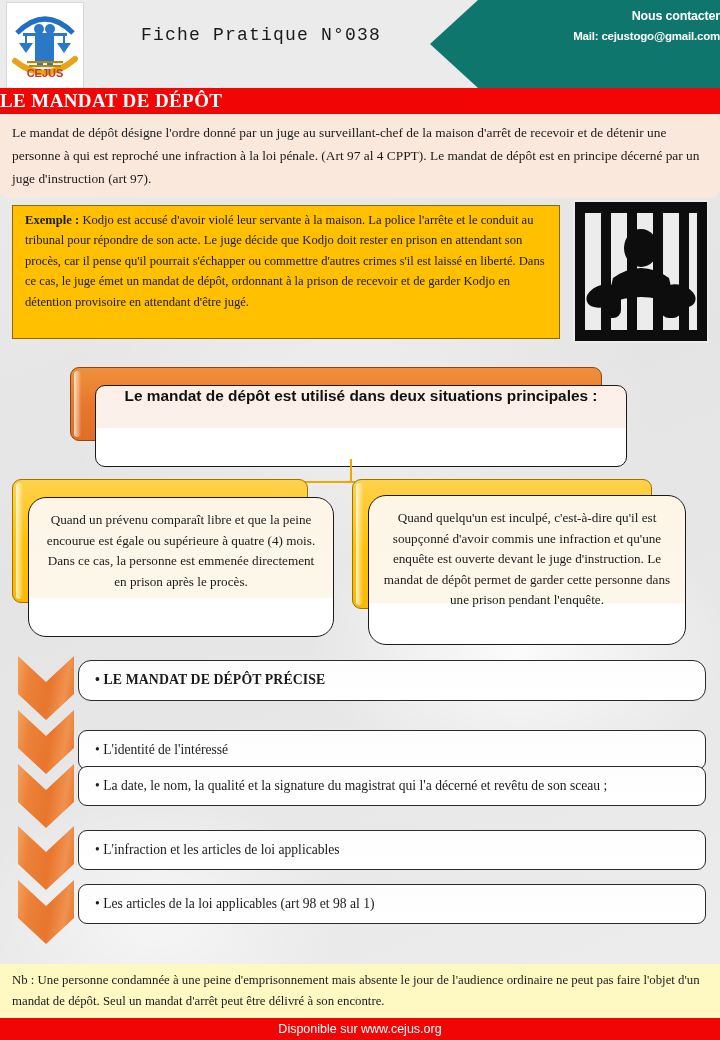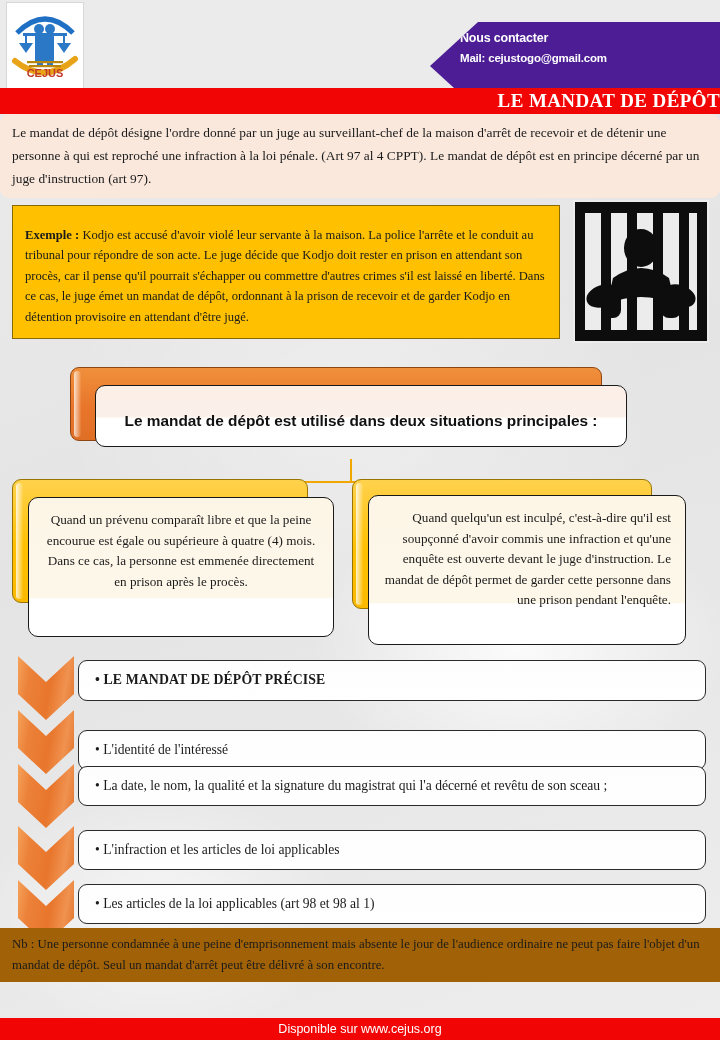--- a/index.html
+++ b/index.html
@@ -67,27 +67,26 @@
     font-size: 18px;
     letter-spacing: 1.2px;
     color: #1a1a1a;
   }
 
   
   .contact-block {
     position: absolute;
     top: 0; left: 430px;
     width: 290px; height: 88px;
-    background: #4c1d95;
+    background: #0f766e;
     clip-path: polygon(48px 0, 290px 0, 290px 88px, 48px 88px, 0 44px);
     color: #ffffff;
     font-family: "Liberation Sans", sans-serif;
-    text-align: left;
+    text-align: right;
     padding-top: 9px;
-    margin-top: 22px;
   }
   .contact-title {
     font-size: 12.5px;
     font-weight: bold;
     padding-left: 30px;
     letter-spacing: -0.2px;
   }
   .contact-line {
     font-size: 11.5px;
     font-weight: bold;
@@ -96,21 +95,21 @@
     letter-spacing: -0.2px;
   }
 
   
   .title-bar {
     position: absolute;
     top: 88px; left: 0;
     width: 720px; height: 26px;
     background: #f20505;
     color: #ffffff;
-    text-align: right;
+    text-align: left;
     font-family: "Liberation Serif", serif;
     font-size: 19px;
     font-weight: bold;
     line-height: 26px;
     letter-spacing: 0.4px;
   }
 
   
   .intro {
     position: absolute;
@@ -127,21 +126,21 @@
   }
 
   
   .example-box {
     position: absolute;
     top: 205px; left: 12px;
     width: 548px;
     height: 134px;
     background: #ffc000;
     border: 1px solid #8a6a00;
-    padding: 19px 10px 6px 12px;
+    padding: 4px 10px 6px 12px;
     font-size: 12.6px;
     line-height: 1.62;
     color: #1a1a1a;
   }
   .example-box b { font-weight: bold; }
 
   
   .prison {
     position: absolute;
     top: 200px; left: 573px;
@@ -162,26 +161,26 @@
     content: "";
     position: absolute;
     top: 3px; left: 3px;
     width: 7px; height: calc(100% - 6px);
     background: linear-gradient(to right, rgba(255,255,255,0.75), rgba(255,255,255,0.05));
     border-radius: 6px;
   }
   .main-head-front {
     position: absolute;
     top: 385px; left: 95px;
-    width: 532px; height: 62px;
+    width: 532px; height: 82px;
     background: linear-gradient(to bottom, #fcefe8 0%, #fbf0ea 52%, #ffffff 53%, #ffffff 100%);
     border: 1px solid #1a1a1a;
     border-radius: 10px;
     display: flex;
-    align-items: flex-end;
+    align-items: flex-start;
     justify-content: center;
     padding: 0 22px 14px 22px;
   }
   .main-head-text {
     font-family: "Liberation Sans", sans-serif;
     font-weight: bold;
     font-size: 15.4px;
     line-height: 1.35;
     text-align: center;
     color: #111;
@@ -209,32 +208,32 @@
     position: absolute;
     top: 3px; left: 3px;
     width: 7px; height: calc(100% - 6px);
     background: linear-gradient(to right, rgba(255,255,255,0.8), rgba(255,255,255,0.05));
     border-radius: 6px;
   }
   .sit-front {
     position: absolute;
     background: linear-gradient(to bottom, #fdf6e7 0%, #fdf7ea 72%, #ffffff 73%, #ffffff 100%);
     border: 1px solid #1a1a1a;
-    border-radius: 10px;
+    border-radius: 18px;
     padding: 12px 14px 16px 14px;
     font-size: 13.2px;
     line-height: 1.56;
     text-align: center;
     color: #1a1a1a;
   }
 
   .sit1-back  { top: 479px; left: 12px;  width: 296px; height: 124px; }
   .sit1-front { top: 497px; left: 28px;  width: 306px; height: 140px; }
   .sit2-back  { top: 479px; left: 352px; width: 300px; height: 130px; }
-  .sit2-front { top: 495px; left: 368px; width: 318px; height: 150px; text-align: right; }
+  .sit2-front { top: 495px; left: 368px; width: 318px; height: 150px; }
 
   
   .bullet-row {
     position: absolute;
     left: 18px;
     width: 688px;
   }
   .chev {
     position: absolute;
     left: 0; top: 0;
@@ -251,28 +250,29 @@
     border-radius: 9px;
     padding: 9px 14px 9px 16px;
     font-size: 13.6px;
     line-height: 1.5;
     color: #1a1a1a;
   }
   .bullet-box.strong {
     font-weight: bold;
     font-size: 13.8px;
     letter-spacing: 0.1px;
+    border-radius: 13px;
   }
 
   
   .nb-note {
     position: absolute;
-    top: 928px; left: 0;
+    top: 964px; left: 0;
     width: 720px; height: 54px;
-    background: #a16207;
+    background: #fef9c3;
     padding: 6px 12px;
     font-size: 12.8px;
     line-height: 1.68;
     color: #1a1a1a;
   }
 
   
   .footer-bar {
     position: absolute;
     top: 1018px; left: 0;
@@ -313,20 +313,21 @@
 
       <path d="M8 58 Q 38 82 68 56" stroke="#e8a317" stroke-width="6" fill="none" stroke-linecap="round"></path>
 
       <rect x="20" y="58" width="36" height="2.2" fill="#b8860b"></rect>
       <rect x="22" y="62" width="32" height="2.2" fill="#b8860b"></rect>
       <text x="38" y="74" font-family="Liberation Sans, sans-serif" font-size="11" font-weight="bold" fill="#c0392b" text-anchor="middle">CEJUS</text>
     </svg>
   </div>
 
   <div class="header-titles">
+    <div class="sheet-title">Fiche Pratique N°038</div>
   </div>
 
   <div class="contact-block">
     <div class="contact-title">Nous contacter</div>
     <div class="contact-line">Mail: cejustogo@gmail.com</div>
   </div>
 </div>
 
 <div class="title-bar">LE MANDAT DE DÉPÔT</div>
 

